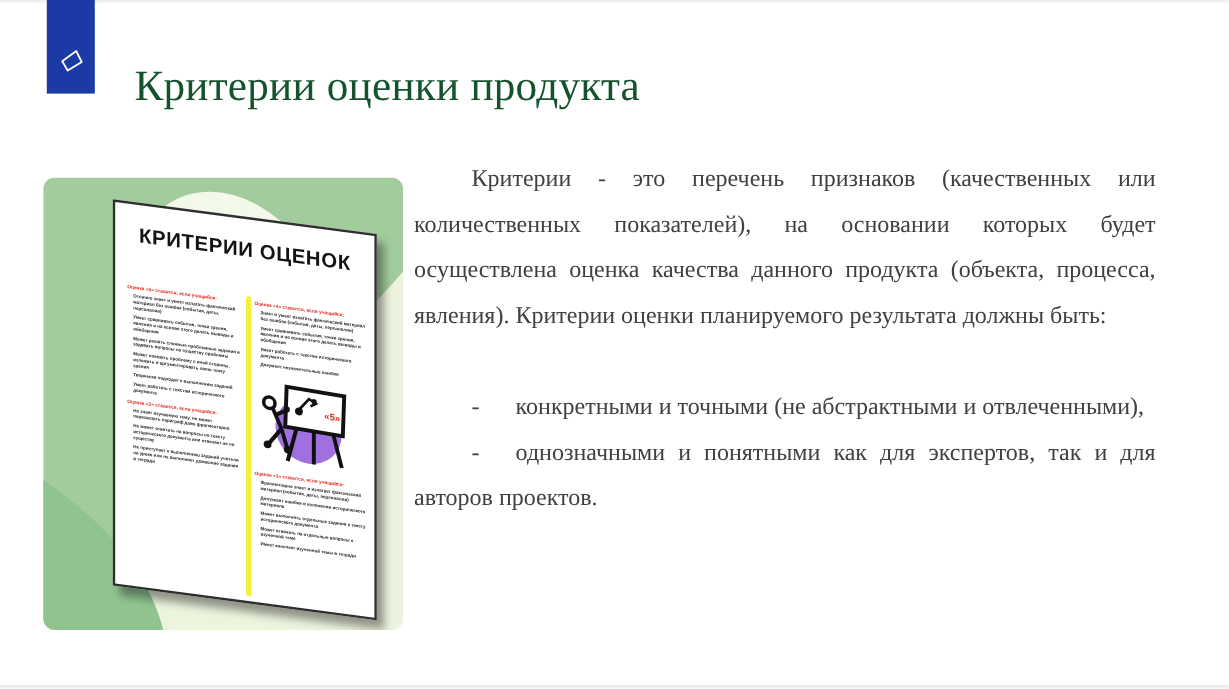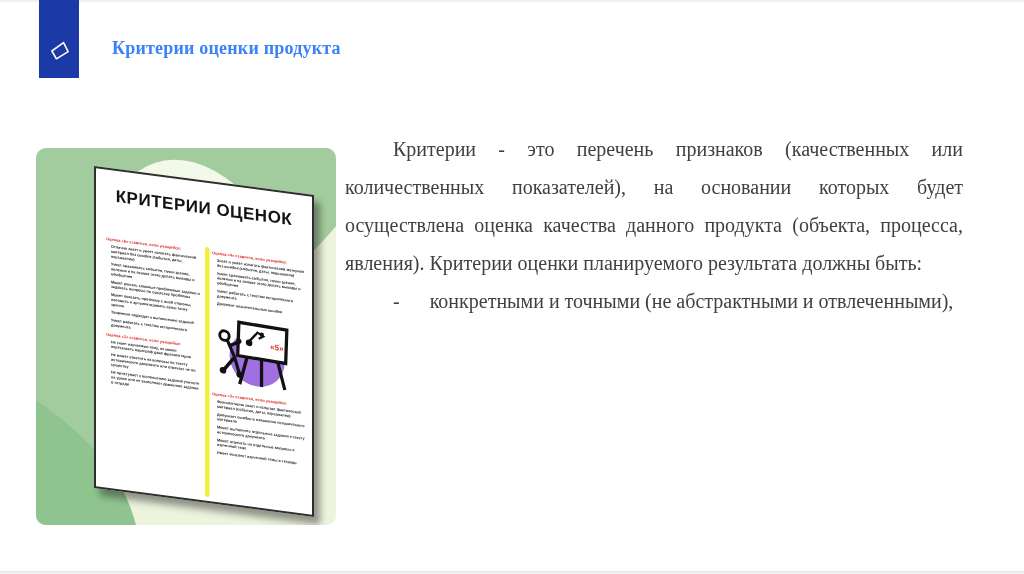--- a/index.html
+++ b/index.html
@@ -8,21 +8,21 @@
     background:#ffffff;font-family:"Liberation Serif","DejaVu Serif",serif;
   }
   .edge-top{position:absolute;left:0;top:0;width:1024px;height:2px;background:#f0f0f0;}
   .edge-bottom{position:absolute;left:0;top:571px;width:1024px;height:3px;background:#f2f2f2;border-top:1px solid #e6e6e6;box-sizing:border-box;}
 
   
   .accent-box{position:absolute;left:39px;top:0;width:40px;height:78px;background:#1b3aa5;}
   .accent-box svg{position:absolute;left:7px;top:38px;}
   .slide-title{
     position:absolute;left:112px;top:26px;width:860px;
-    font-size:18px;font-weight:bold;color:#3b82f6;letter-spacing:0.2px;
+    font-size:36px;font-weight:normal;color:#14532d;letter-spacing:0.2px;
   }
 
   
   .card{
     position:absolute;left:36px;top:148px;width:300px;height:377px;
     border-radius:10px;overflow:hidden;background:#edf4de;
   }
   .card-bg{position:absolute;left:0;top:0;}
 
   
@@ -60,21 +60,21 @@
   .easel-wrap{margin:8px 0 0 6px;}
 
   
   .body-text{
     position:absolute;left:345px;top:130px;width:618px;
     font-size:20px;line-height:38px;color:#404040;
     text-align:justify;
   }
   .body-text p{margin:0;text-indent:48px;}
   .body-text p.bullet{margin-top:0;}
-  .body-text p.bullet-first{}
+  .body-text p.bullet-first{margin-top:38px;}
 </style>
 </head>
 <body>
 
 <div class="edge-top"></div>
 
 <div class="accent-box">
   <svg width="26" height="26" viewBox="0 0 40 40">
     <path d="M9,20 L27,7 L34,21 L16,32 L12,25 Z" fill="none" stroke="#ffffff" stroke-width="2.4" stroke-linejoin="round"></path>
   </svg>
@@ -149,15 +149,16 @@
           </div>
       </div>
       <div class="divider-yellow"></div>
     </div>
   </div>
 </div>
 
 <div class="body-text">
   <p>Критерии - это перечень признаков (качественных или количественных показателей), на основании которых будет осуществлена оценка качества данного продукта (объекта, процесса, явления). Критерии оценки планируемого результата должны быть:</p>
   <p class="bullet bullet-first">-  конкретными и точными (не абстрактными и отвлеченными),</p>
+  <p class="bullet">-  однозначными и понятными как для экспертов, так и для авторов проектов.</p>
 </div>
 
 <div class="edge-bottom"></div>
 
 </body></html>

